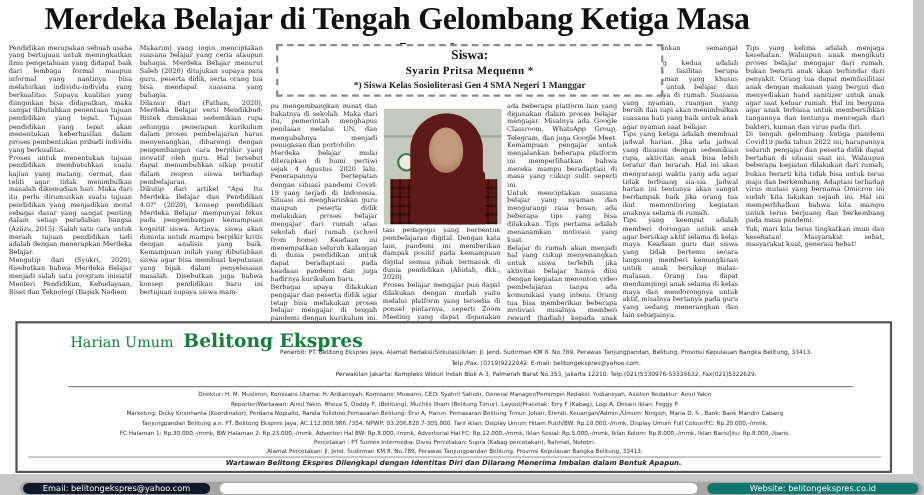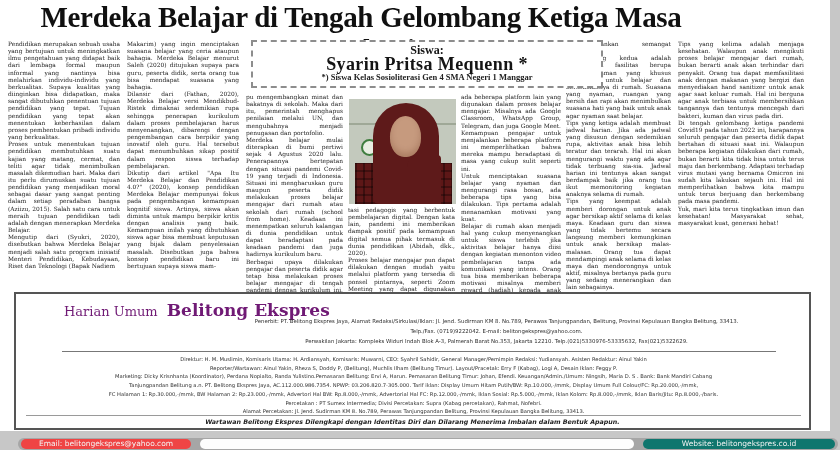--- a/index.html
+++ b/index.html
@@ -16,53 +16,53 @@
   #col2{left:127px;top:41px; width:112px;height:252px;}
   #col3{left:246px;top:94px; width:97px; height:199px;}
   #col4{left:348px;top:207px;width:107px;height:86px;}
   #col5{left:461px;top:94px; width:100px;height:199px;}
   #col6{left:566px;top:41px; width:105px;height:252px;}
   #col7{left:678px;top:41px; width:126px;height:252px;}
   
   .byline-box{position:absolute;left:251px;top:40px;width:352px;height:48px;box-sizing:border-box;
               border:2px dashed #8d8d8d;background:#fff;text-align:center;padding-top:2px;}
   .byline-oleh{font-size:12px;font-weight:bold;color:#141414;line-height:13px;}
-  .byline-author{font-size:18px;font-weight:bold;color:#141414;line-height:15px;letter-spacing:.4px;}
+  .byline-author{font-size:10px;font-weight:bold;color:#141414;line-height:15px;letter-spacing:.4px;}
   .byline-note{font-size:8.5px;font-weight:bold;color:#222;line-height:11px;}
   
   .photo{position:absolute;left:349px;top:99px;width:107px;height:105px;background:#c3c9bd;overflow:hidden;}
   .photo .wall-line{position:absolute;left:0;top:24px;width:100%;height:2px;background:#9fa897;}
   .photo .logo-circle{position:absolute;left:12px;top:40px;width:13px;height:13px;border-radius:50%;
                       border:2px solid #3f7d3f;background:#e9eee3;}
   .photo .body-plaid{position:absolute;left:6px;top:64px;width:97px;height:41px;
       background:repeating-linear-gradient(90deg, rgba(0,0,0,.35) 0 2px, transparent 2px 8px),
                  repeating-linear-gradient(0deg, rgba(0,0,0,.30) 0 2px, transparent 2px 8px),
                  #5d1717;}
   .photo .hijab{position:absolute;left:24px;top:4px;width:66px;height:101px;background:#5e1a1a;
                 border-radius:33px 33px 6px 6px;}
   .photo .face{position:absolute;left:41px;top:17px;width:31px;height:41px;background:#c69a7e;
                border-radius:50% 50% 46% 46%;box-shadow:inset 0 -4px 6px rgba(90,40,20,.25);}
   .photo .scarf{position:absolute;left:58px;top:56px;width:34px;height:49px;background:#5e1a1a;
                 border-radius:12px 4px 0 0;}
   
   .footer-box{position:absolute;left:14px;top:292px;width:797px;height:138px;box-sizing:border-box;
               border:2px solid #555;background:#fff;}
-  .paper-title{position:absolute;left:48px;top:6px;white-space:nowrap;color:#701a75;}
+  .paper-title{position:absolute;left:48px;top:6px;white-space:nowrap;color:#15803d;}
   .paper-type{font-family:"DejaVu Serif", serif;font-size:13px;}
   .paper-name{font-family:"DejaVu Serif", serif;font-size:17px;font-weight:bold;margin-left:5px;}
   .mast{font-family:"DejaVu Sans", sans-serif;color:#2e2e2e;text-align:center;}
   .mast-top{position:absolute;left:168px;top:22px;width:625px;font-size:5.4px;line-height:10px;}
   .mast-rule{position:absolute;left:46px;top:57px;width:714px;height:0;border-top:1px solid #777;}
   .mast-bottom{position:absolute;left:10px;top:61px;width:775px;font-size:5.2px;line-height:8.7px;}
   .disc-rule{position:absolute;left:10px;top:121px;width:775px;height:0;border-top:1px solid #9a9a9a;}
   .disclaimer{position:absolute;left:0;top:124px;width:100%;text-align:center;
               font-family:"DejaVu Sans", sans-serif;font-size:6.3px;font-style:italic;font-weight:bold;color:#222;}
   
   .bottom-bar{position:absolute;left:18px;top:438px;width:820px;height:12px;background:#a6a6a6;border-radius:7px;}
-  .bar-pill{position:absolute;top:1px;height:10px;border-radius:6px;background:#ef4444;
+  .bar-pill{position:absolute;top:1px;height:10px;border-radius:6px;background:#0f172a;
             font-family:"DejaVu Sans", sans-serif;font-size:7.5px;line-height:10px;color:#f4f4f4;
             text-align:center;white-space:nowrap;}
   .email-pill{left:3px;width:170px;}
   .bar-white{position:absolute;left:182px;top:1px;width:434px;height:10px;background:#fdfdfd;border-radius:6px;}
   .website-pill{left:625px;width:192px;background:#0f766e;}
 </style>
 </head>
 <body>
 
 <div class="page">

